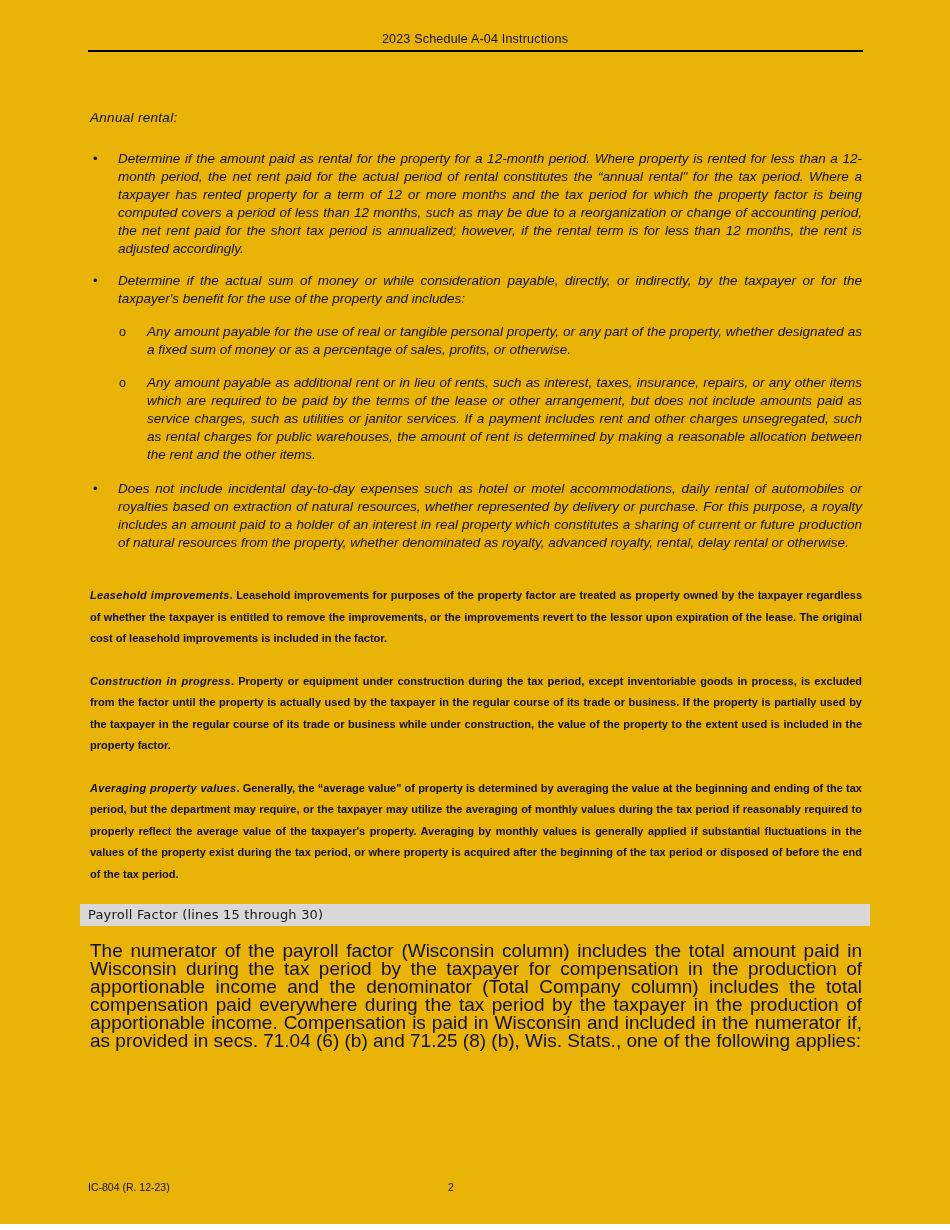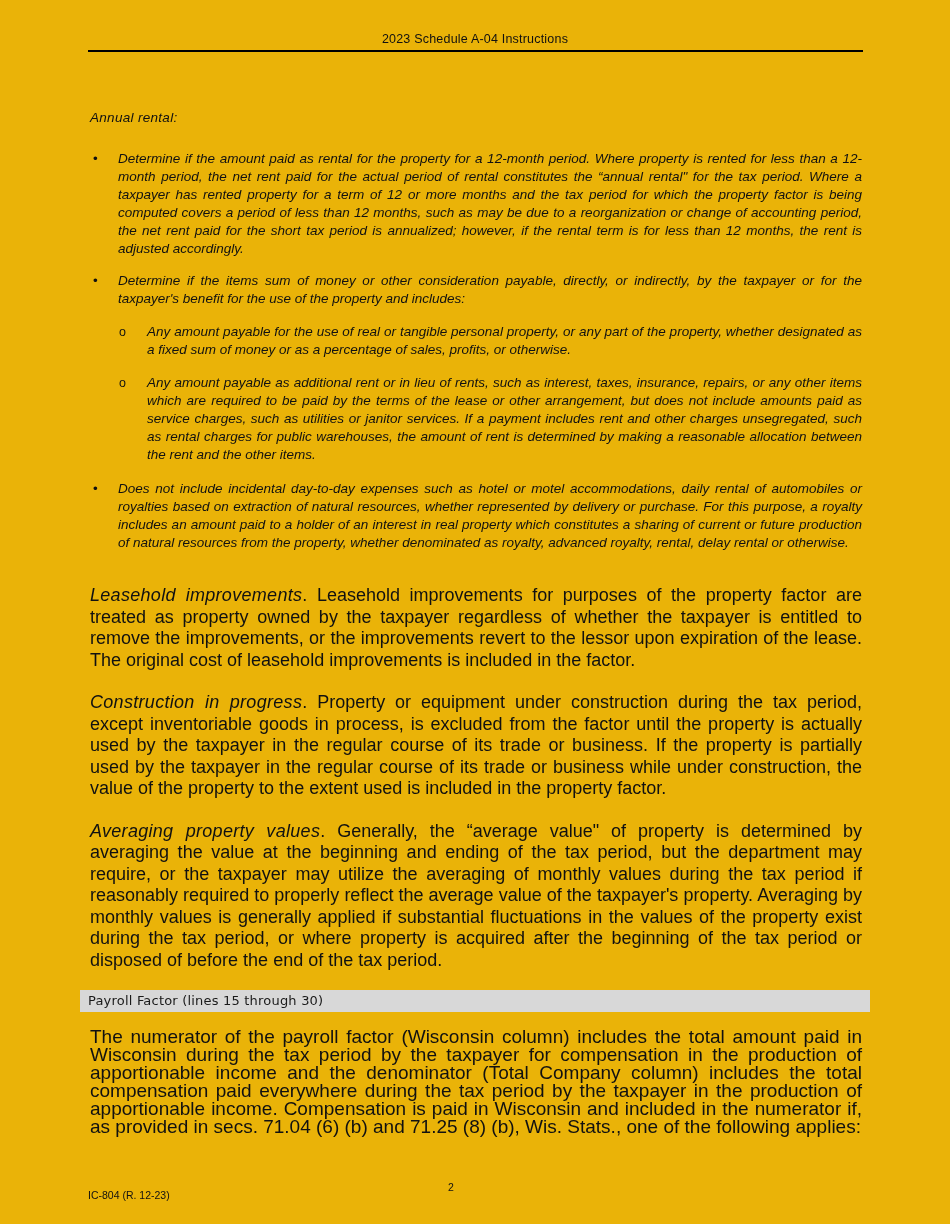--- a/index.html
+++ b/index.html
@@ -61,23 +61,24 @@
     margin-top: 15px;
   }
   .sub-bullet-marker {
     flex: 0 0 29px;
     font-size: 12.5px;
     line-height: 18px;
     padding-left: 1px;
   }
   .para {
     margin-top: 21px;
-    font-size: 18px;
+    font-size: 11px;
     line-height: 21.5px;
     text-align: justify;
+    font-weight: bold;
   }
   .para.first-para { margin-top: 33px; }
   .para-lead {
     font-style: italic;
     letter-spacing: 0.3px;
   }
   .section-bar {
     margin: 19px 80px 0 80px;
     background: #d8d8d8;
     padding: 3px 0 4px 8px;
@@ -96,21 +97,21 @@
     position: absolute;
     top: 1181px;
     left: 0;
     width: 950px;
     font-size: 10.5px;
     color: #111111;
   }
   .footer-left {
     position: absolute;
     left: 88px;
-    top: 8px;
+    top: 0;
   }
   .footer-page-num {
     position: absolute;
     left: 448px;
     top: 0;
   }
 </style>
 </head>
 <body>
 
@@ -127,21 +128,21 @@
 
     <div class="bullet-list">
 
       <div class="bullet-item">
         <span class="bullet-marker">•</span>
         <div class="bullet-text">Determine if  the amount paid as rental for the property for a 12-month period. Where property is rented for less than a 12-month period, the net rent paid for the actual period of rental constitutes the “annual rental" for the tax period. Where a taxpayer has rented property for a term of 12 or more months and the tax period for which the property factor is being computed covers a period of less than 12 months, such as may be due to a reorganization or change of accounting period, the net rent paid for the short tax period is   annualized; however, if the rental term is for less than 12 months, the rent is adjusted accordingly.</div>
       </div>
 
       <div class="bullet-item">
         <span class="bullet-marker">•</span>
-        <div class="bullet-text">Determine if  the items sum of money or other consideration payable, directly, or indirectly, by the taxpayer or for the taxpayer's benefit for the use of the property and includes:</div>
+        <div class="bullet-text">Determine if  the actual sum of money or while consideration payable, directly, or indirectly, by the taxpayer or for the taxpayer's benefit for the use of the property and includes:</div>
       </div>
 
       <div class="sub-bullet-list">
         <div class="sub-bullet-item">
           <span class="sub-bullet-marker">o</span>
           <div class="bullet-text">Any amount payable for the use of real or tangible personal property, or any part of the property, whether designated as a fixed sum of money or as a percentage of sales, profits, or otherwise.</div>
         </div>
         <div class="sub-bullet-item">
           <span class="sub-bullet-marker">o</span>
           <div class="bullet-text">Any amount payable as additional rent or in lieu of rents, such as interest, taxes, insurance, repairs, or any other items which are required to be paid by the terms of the lease or other arrangement, but does not include amounts paid as service charges, such as utilities or janitor services. If a payment includes rent and other charges unsegregated, such as rental charges for public warehouses, the amount of rent is   determined  by making a reasonable allocation between  the rent and the other items.</div>

